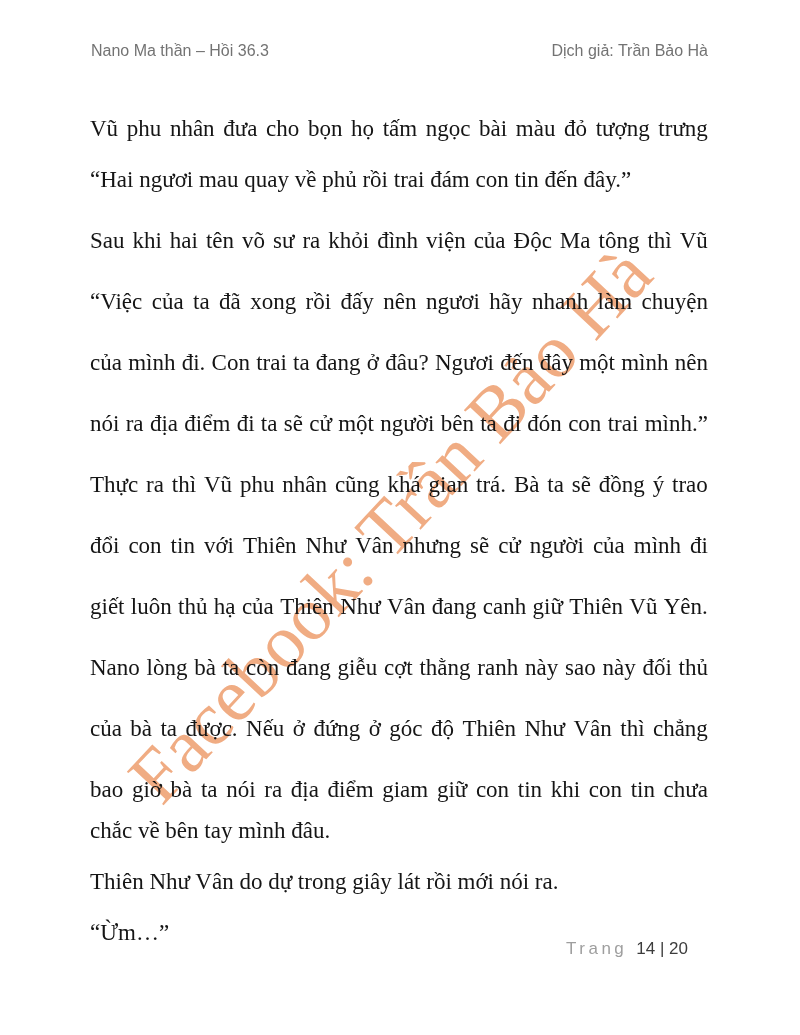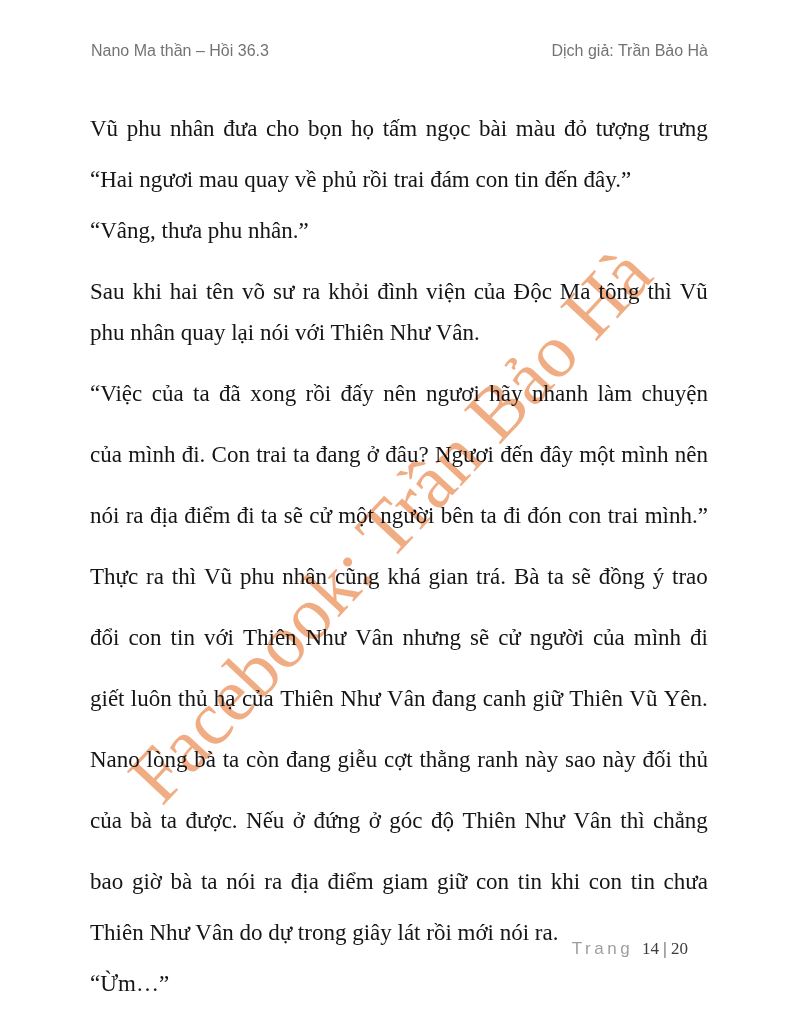--- a/index.html
+++ b/index.html
@@ -48,21 +48,21 @@
   
   .ln.fill { display: flex; justify-content: space-between; margin-top: 20px; }
   .ftr {
     position: absolute;
     top: 939px; right: 112px;
     z-index: 2;
     font-family: "Liberation Sans", sans-serif;
     font-size: 17px;
   }
   .ftr-label { color: #9e9e9e; letter-spacing: 3.5px; margin-right: 9px; }
-  .ftr-value { color: #3c3c3c; font-family: Liberation Serif, serif; }
+  .ftr-value { color: #3c3c3c; }
 </style>
 </head>
 <body>
 
 <div class="page">
 
   <div class="watermark">Facebook: Trần Bảo Hà</div>
 
   <header class="hdr">
     <span>Nano Ma thần – Hồi 36.3</span>
@@ -87,44 +87,40 @@
           <span>đỏ</span>
           <span>tượng</span>
           <span>trưng</span>
         </div>
     </div>
 
     <div class="para">
       <div class="ln end">“Hai ngươi mau quay về phủ rồi trai đám con tin đến đây.”</div>
     </div>
 
-    <div class="para">
-      <div class="ln end">“Vâng, thưa phu nhân.”</div>
-    </div>
 
     <div class="para">
       <div class="ln fill">
           <span>Sau</span>
           <span>khi</span>
           <span>hai</span>
           <span>tên</span>
           <span>võ</span>
           <span>sư</span>
           <span>ra</span>
           <span>khỏi</span>
           <span>đình</span>
           <span>viện</span>
           <span>của</span>
           <span>Độc</span>
           <span>Ma</span>
           <span>tông</span>
           <span>thì</span>
           <span>Vũ</span>
         </div>
-      <div class="ln end">phu nhân quay lại nói với Thiên Như Vân.</div>
     </div>
 
     <div class="para">
       <div class="ln fill">
           <span>“Việc</span>
           <span>của</span>
           <span>ta</span>
           <span>đã</span>
           <span>xong</span>
           <span>rồi</span>
@@ -273,20 +269,21 @@
           <span>điểm</span>
           <span>giam</span>
           <span>giữ</span>
           <span>con</span>
           <span>tin</span>
           <span>khi</span>
           <span>con</span>
           <span>tin</span>
           <span>chưa</span>
         </div>
+      <div class="ln end">chắc về bên tay mình đâu.</div>
     </div>
 
     <div class="para">
       <div class="ln end">Thiên Như Vân do dự trong giây lát rồi mới nói ra.</div>
     </div>
 
     <div class="para">
       <div class="ln end">“Ừm…”</div>
     </div>
 

